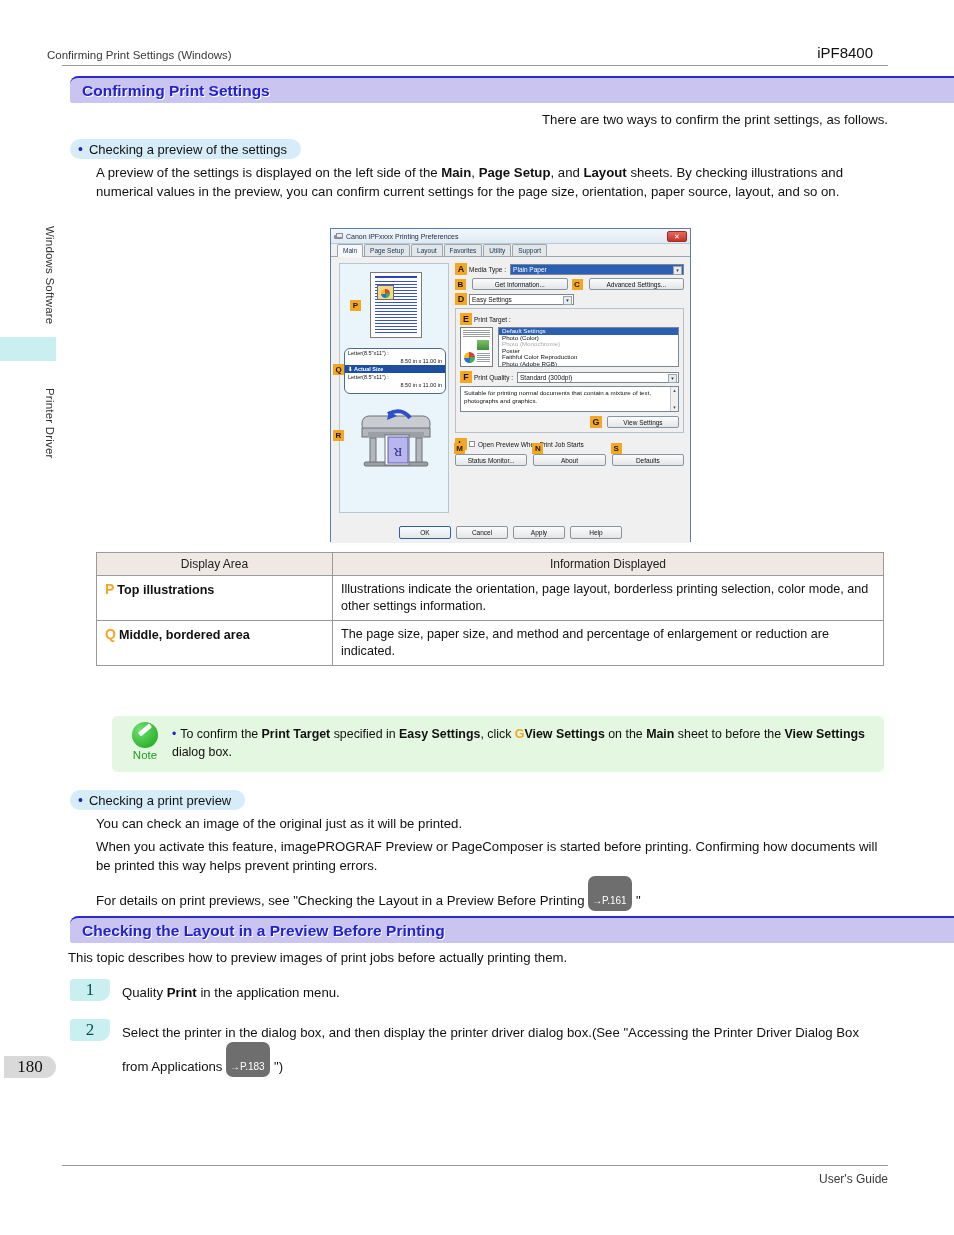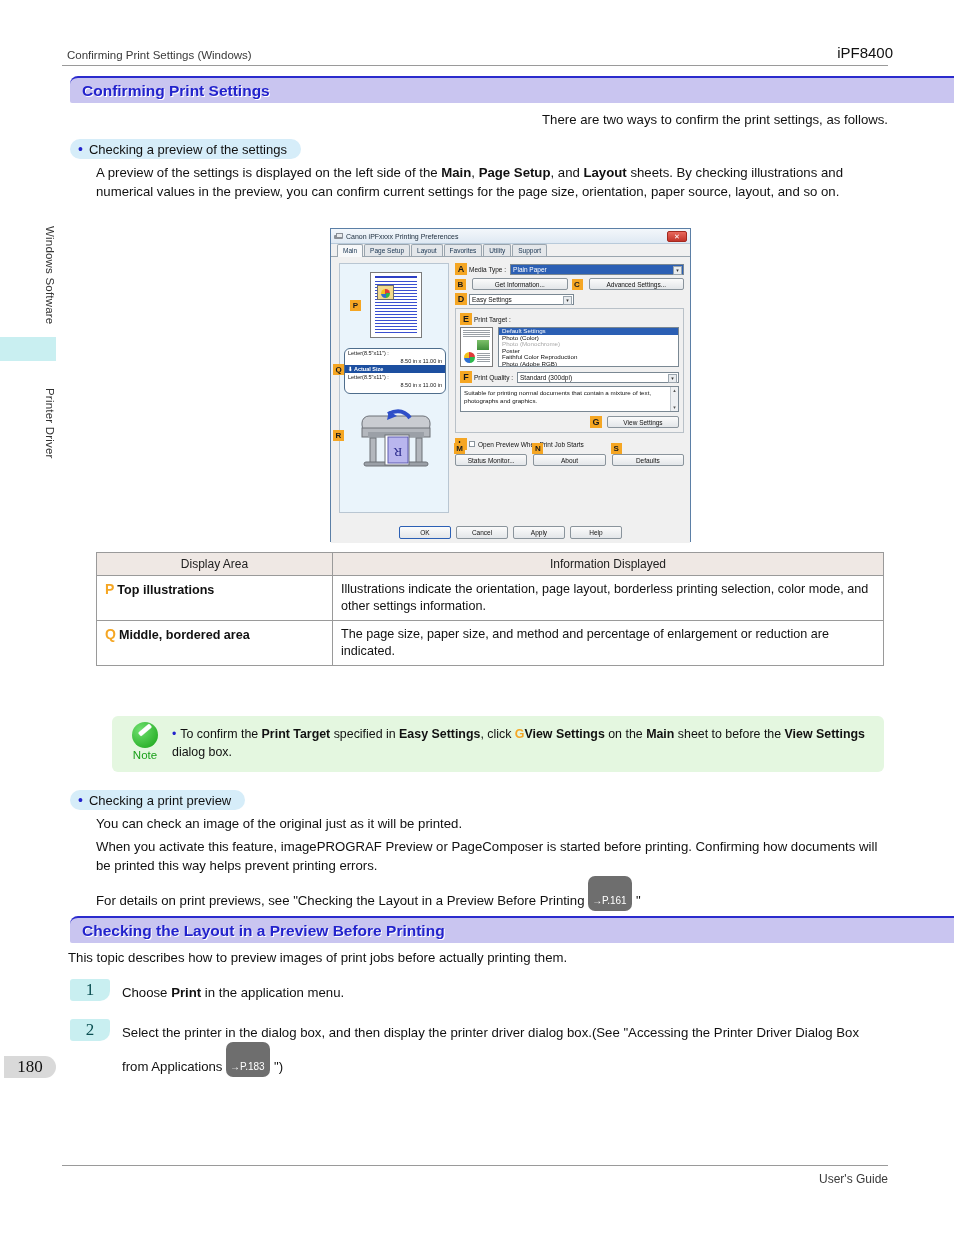--- a/index.html
+++ b/index.html
@@ -27,21 +27,21 @@
   .side-hl { position:absolute; left:0; top:337px; width:56px; height:24px; background:#c9eff1; }
   .page-num {
     position:absolute; left:4px; top:1056px; width:52px; height:22px;
     background:#d9d9d9; border-radius:0 11px 11px 0;
     font-family:"Liberation Serif", serif; font-size:17px; color:#111;
     display:flex; align-items:center; justify-content:center;
   }
 
   
   .runhead {
-    position:absolute; left:67px; top:44px; width:826px;
+    position:absolute; left:47px; top:44px; width:826px;
     display:flex; justify-content:space-between; align-items:flex-end;
     font-size:11.5px; color:#3a3a3a;text-align:right;
   }
   .runhead .right { font-size:15px; color:#111; }
   .rule-top { position:absolute; left:62px; top:65px; width:826px; height:1px; background:#9a9a9a; }
   .rule-bot { position:absolute; left:62px; top:1165px; width:826px; height:1px; background:#9a9a9a; }
   .runfoot {
     position:absolute; left:62px; top:1172px; width:826px;
     text-align:right; font-size:12px; color:#3a3a3a;
   }
@@ -490,19 +490,19 @@
 <div class="para" style="left:96px; top:837px; width:790px;">When you activate this feature, imagePROGRAF Preview or PageComposer is started before printing. Confirming how documents will be printed this way helps prevent printing errors.</div>
 <div class="para" style="left:96px; top:876px; width:790px;"><span>For details on print previews, see "Checking the Layout in a Preview Before Printing </span><span class="refchip">→P.161</span><span> "</span></div>
 
 <div class="h1bar" style="top:916px;">
   <span class="txt">Checking the Layout in a Preview Before Printing</span>
 </div>
 
 <div class="para" style="left:68px; top:948px; width:820px;">This topic describes how to preview images of print jobs before actually printing them.</div>
 
 <div class="step-badge" style="left:70px; top:979px;">1</div>
-<div class="step-txt" style="left:122px; top:983px; width:764px;"><span>Choose </span><b>Print</b><span> in the application menu.</span></div>
+<div class="step-txt" style="left:122px; top:983px; width:764px;"><span>Quality </span><b>Print</b><span> in the application menu.</span></div>
 
 <div class="step-badge" style="left:70px; top:1019px;">2</div>
 <div class="step-txt" style="left:122px; top:1023px; width:764px;"><span>Select the printer in the dialog box, and then display the printer driver dialog box.(See "Accessing the Printer Driver Dialog Box from Applications </span><span class="refchip">→P.183</span><span> ")</span></div>
 
 <div class="rule-bot"></div>
 <div class="runfoot">User's Guide</div>
 
 </body></html>

